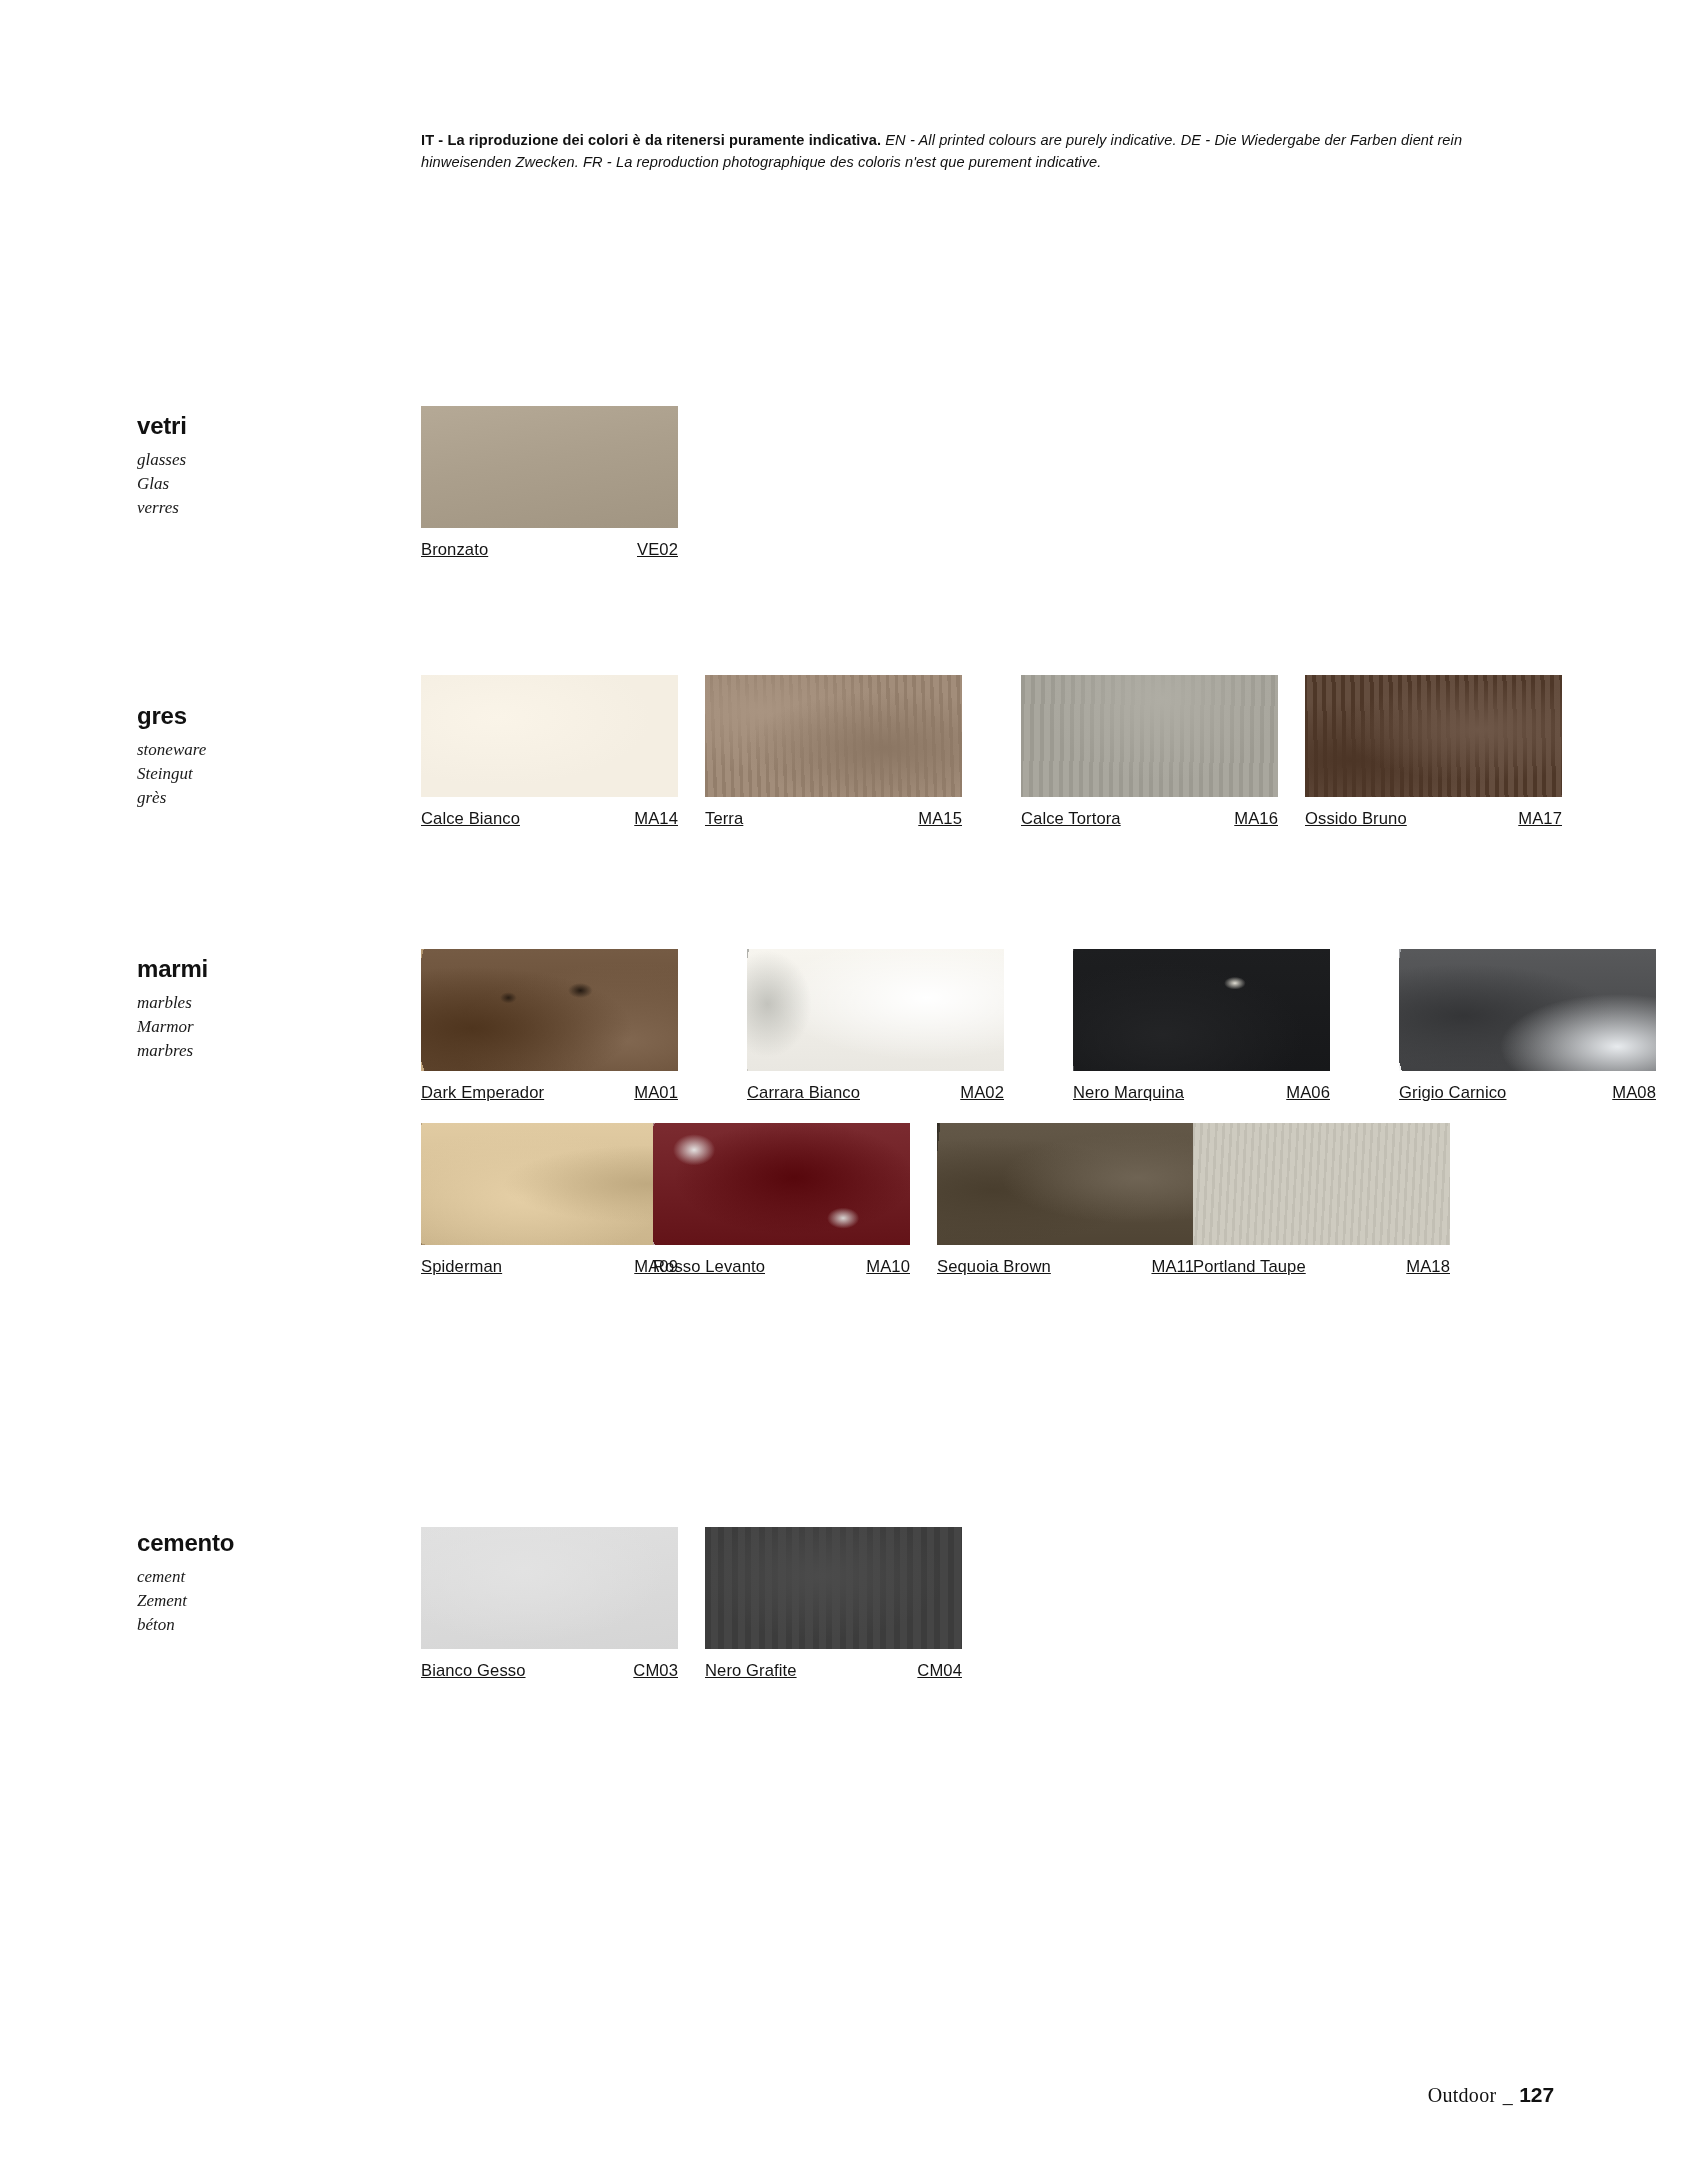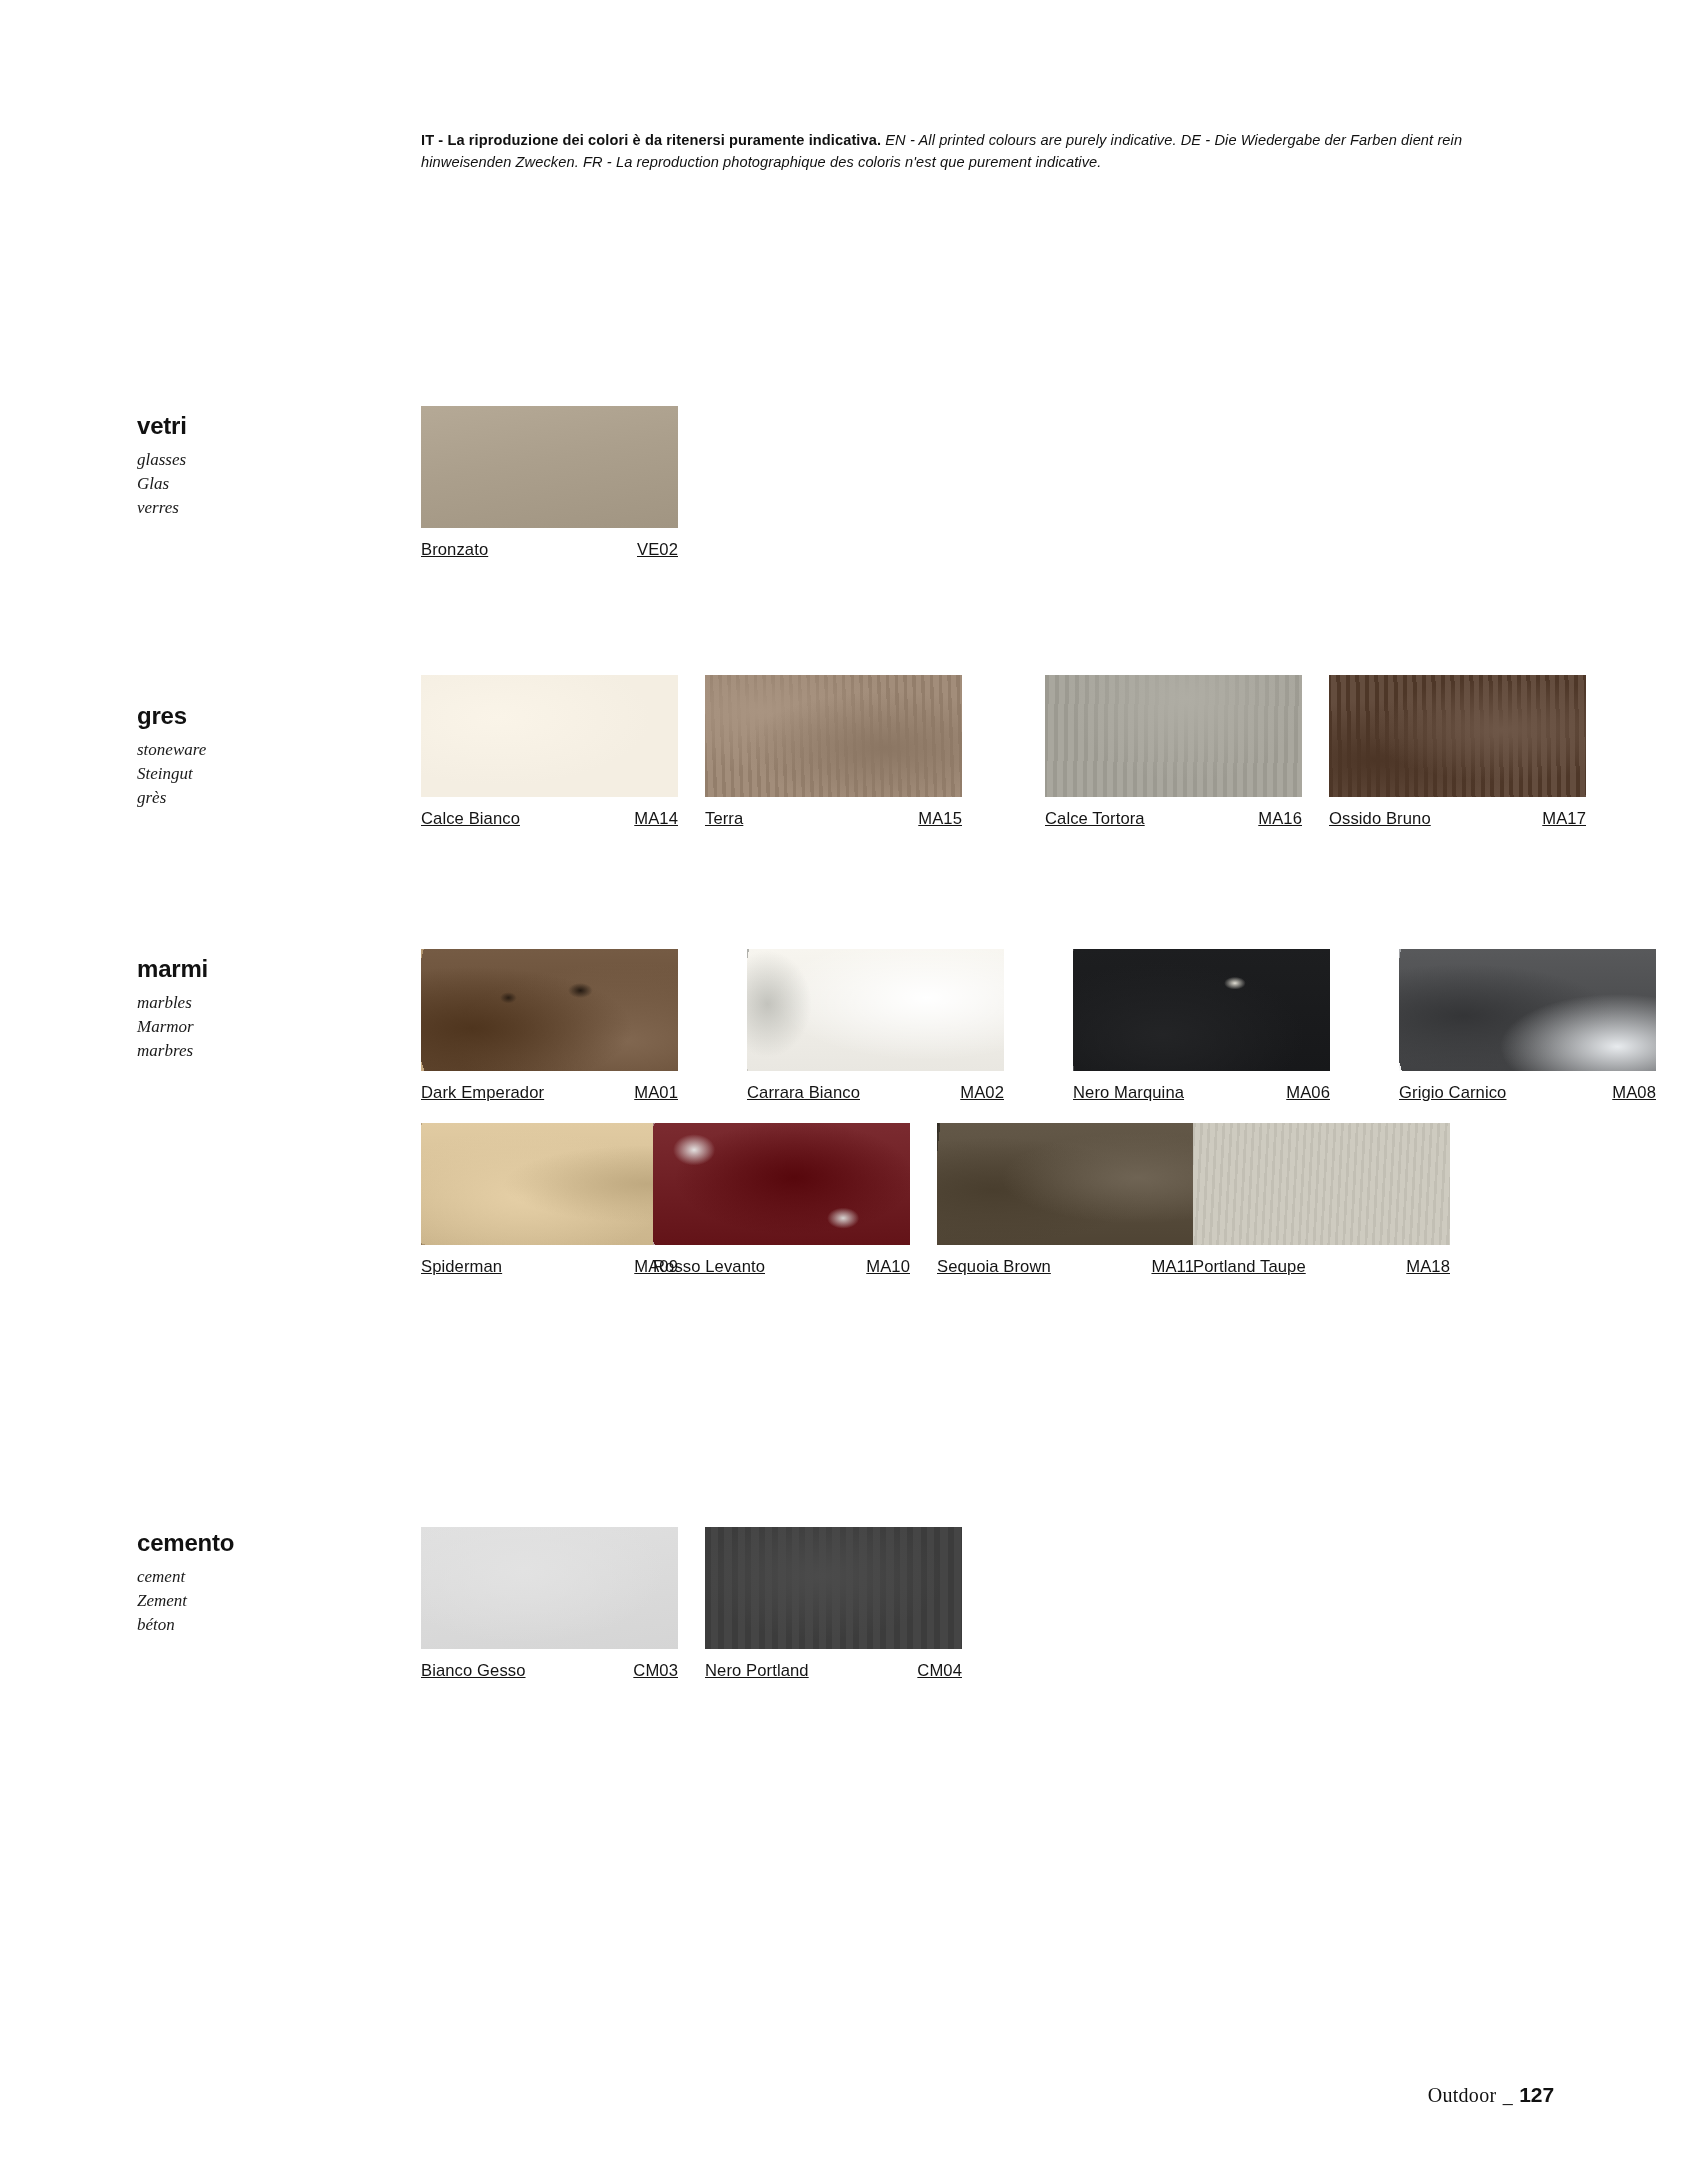--- a/index.html
+++ b/index.html
@@ -176,21 +176,21 @@
         <div class="grid" style="top: 675px; position: absolute;">
           <div class="cell" style="width: 284px;">
             <div class="swatch" style="background: rgb(244, 238, 226);">
               <div class="tex" style="background-image: radial-gradient(at 30% 35%, rgb(250, 244, 232) 0%, rgb(244, 238, 226) 60%), repeating-linear-gradient(92deg, rgb(240, 234, 222) 0px, rgb(240, 234, 222) 4.7px, rgb(247, 241, 229) 4.7px, rgb(247, 241, 229) 10.8px);"></div>
             </div>
             <div class="caption">
               <span class="name">Calce Bianco</span>
               <span class="code">MA14</span>
             </div>
           </div>
-          <div class="cell" style="width: 340px;">
+          <div class="cell" style="width: 316px;">
             <div class="swatch" style="background: rgb(155, 134, 115);">
               <div class="tex" style="background-image: radial-gradient(at 70% 60%, rgb(139, 118, 99) 0%, rgba(0, 0, 0, 0) 55%), radial-gradient(at 22% 30%, rgb(169, 148, 129) 0%, rgba(0, 0, 0, 0) 50%), repeating-linear-gradient(88deg, rgb(147, 126, 107) 0px, rgb(147, 126, 107) 3.4px, rgb(162, 141, 122) 3.4px, rgb(162, 141, 122) 8.8px), linear-gradient(rgb(155, 134, 115), rgb(155, 134, 115));"></div>
             </div>
             <div class="caption">
               <span class="name">Terra</span>
               <span class="code">MA15</span>
             </div>
           </div>
           <div class="cell" style="width: 284px;">
             <div class="swatch" style="background: rgb(163, 161, 152);">
@@ -315,21 +315,21 @@
             <div class="caption">
               <span class="name">Bianco Gesso</span>
               <span class="code">CM03</span>
             </div>
           </div>
           <div class="cell" style="width: 284px;">
             <div class="swatch" style="background: rgb(65, 65, 65);">
               <div class="tex" style="background-image: radial-gradient(at 45% 40%, rgb(75, 75, 75) 0%, rgba(0, 0, 0, 0) 62%), repeating-linear-gradient(90deg, rgb(60, 60, 60) 0px, rgb(60, 60, 60) 6px, rgb(69, 69, 69) 6px, rgb(69, 69, 69) 13.5px), linear-gradient(rgb(70, 70, 70), rgb(57, 57, 57));"></div>
             </div>
             <div class="caption">
-              <span class="name">Nero Portland</span>
+              <span class="name">Nero Grafite</span>
               <span class="code">CM04</span>
             </div>
           </div>
         </div>
       </div>
     </div>
 
   <div class="footer">
     <span class="word">Outdoor</span>
     <span class="sep">_</span>

